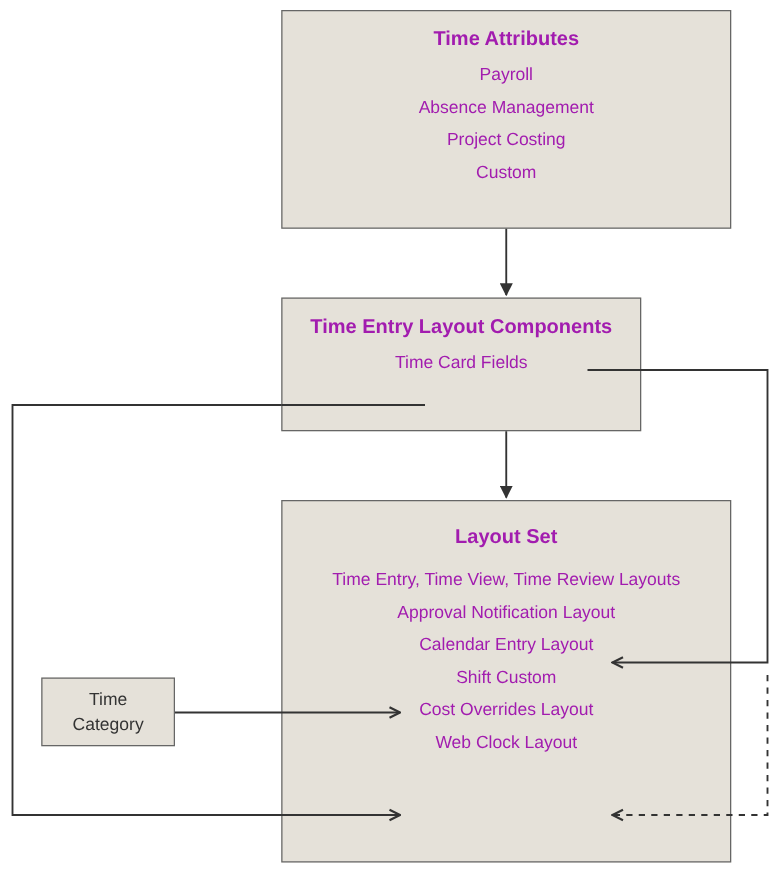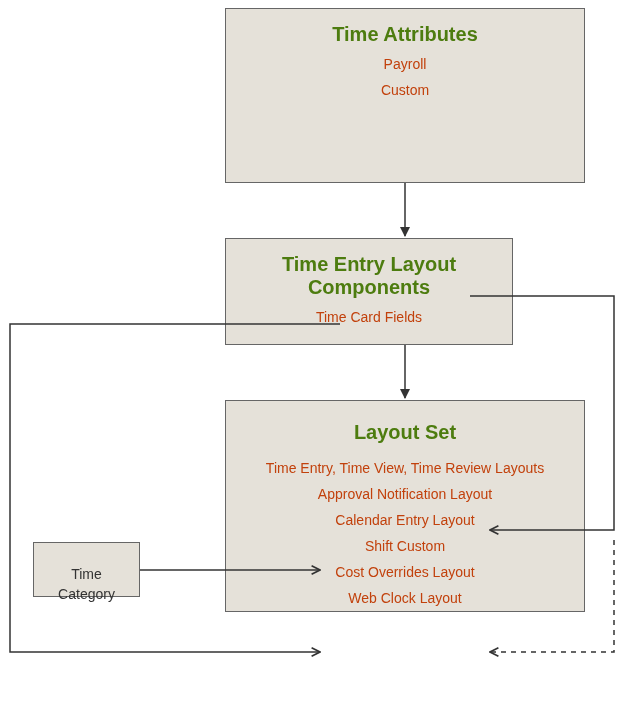--- a/index.html
+++ b/index.html
@@ -14,61 +14,63 @@
     color: #333;
   }
   .box {
     position: absolute;
     background: #e5e1d9;
     border: 1px solid #666;
     text-align: center;
   }
   .box-title {
     font-weight: 700;
-    font-size: 20px;
+    font-size: 16px;
     margin: 14px 0 10px 0;
-    color: #4d7c0f;
+    color: #a21caf;
   }
   .box-item {
     font-size: 14px;
     margin: 10px 0;
-    color: #c2410c;
+    color: #a21caf;
   }
   .small-box {
     position: absolute;
     background: #e5e1d9;
     border: 1px solid #666;
     text-align: center;
-    padding: 22px 6px;
+    padding: 7px 6px;
     font-size: 14px;
     line-height: 1.4;
     color: #333;
   }
   svg.connectors {
     position: absolute;
     left: 0; top: 0;
     width: 624px; height: 708px;
     pointer-events: none;
   }
 </style>
 </head>
 <body>
 
 <div class="box" style="left:225px; top:8px; width:360px; height:175px;">
   <div class="box-title">Time Attributes</div>
   <div class="box-item">Payroll</div>
+  <div class="box-item">Absence Management</div>
+  <div class="box-item">Project Costing</div>
   <div class="box-item">Custom</div>
 </div>
 
 <div class="box" style="left:225px; top:238px; width:288px; height:107px;">
   <div class="box-title">Time Entry Layout Components</div>
   <div class="box-item">Time Card Fields</div>
 </div>
 
-<div class="box" style="left:225px; top:400px; width:360px; height:212px;">
+<div class="box" style="left:225px; top:400px; width:360px; height:290px;">
   <div class="box-title" style="margin-top:20px; margin-bottom:16px;">Layout Set</div>
   <div class="box-item">Time Entry, Time View, Time Review Layouts</div>
   <div class="box-item">Approval Notification Layout</div>
   <div class="box-item">Calendar Entry Layout</div>
   <div class="box-item">Shift Custom</div>
   <div class="box-item">Cost Overrides Layout</div>
   <div class="box-item">Web Clock Layout</div>
 </div>
 
 <div class="small-box" style="left:33px; top:542px; width:107px; height:55px;">

